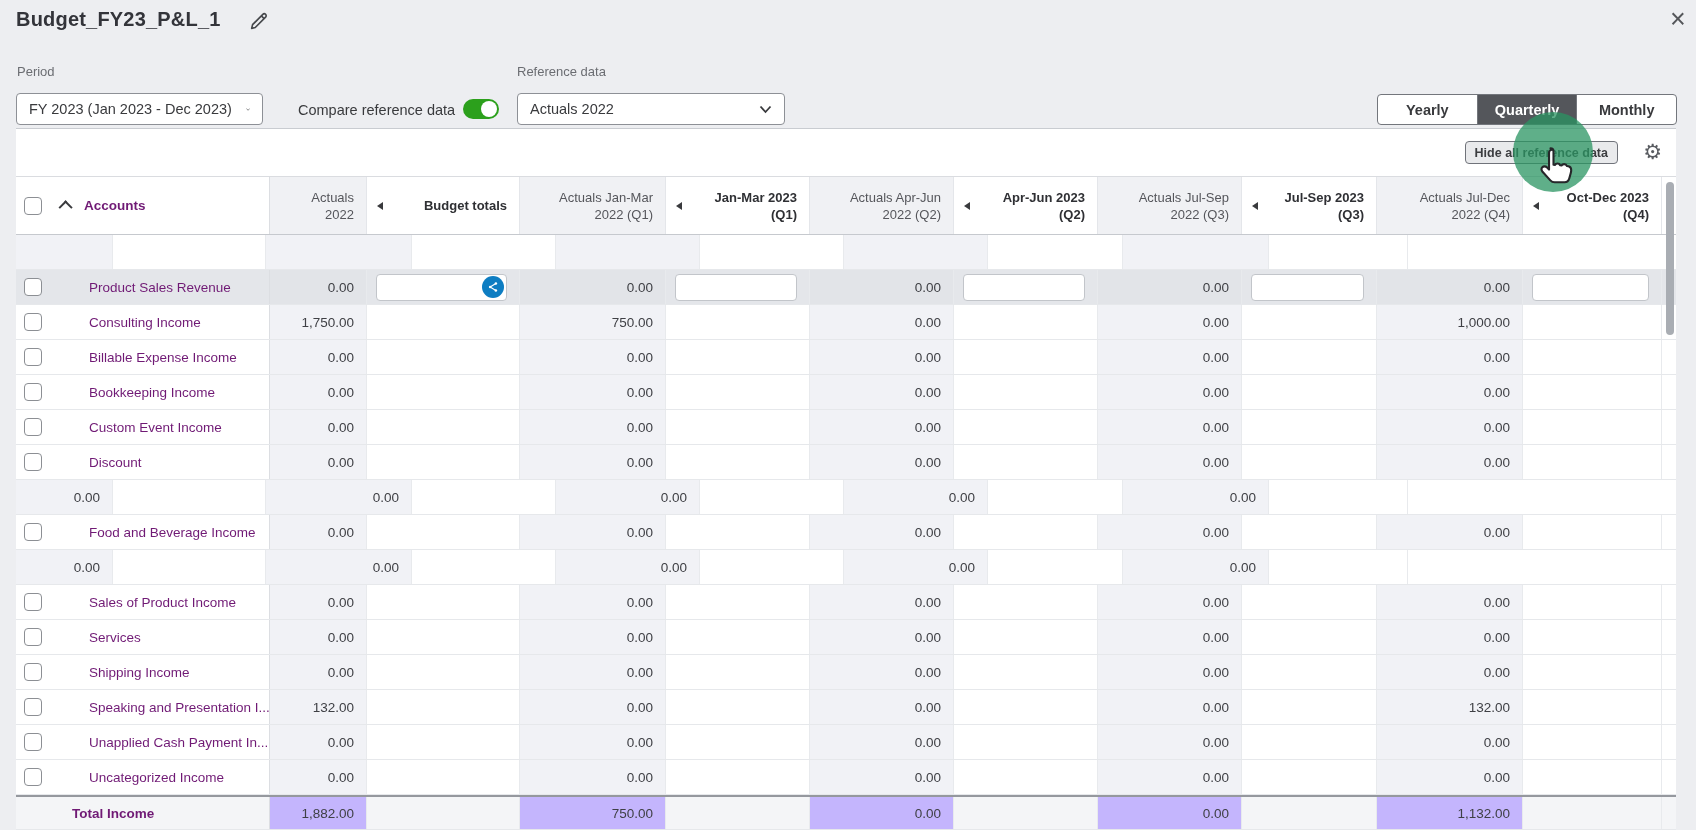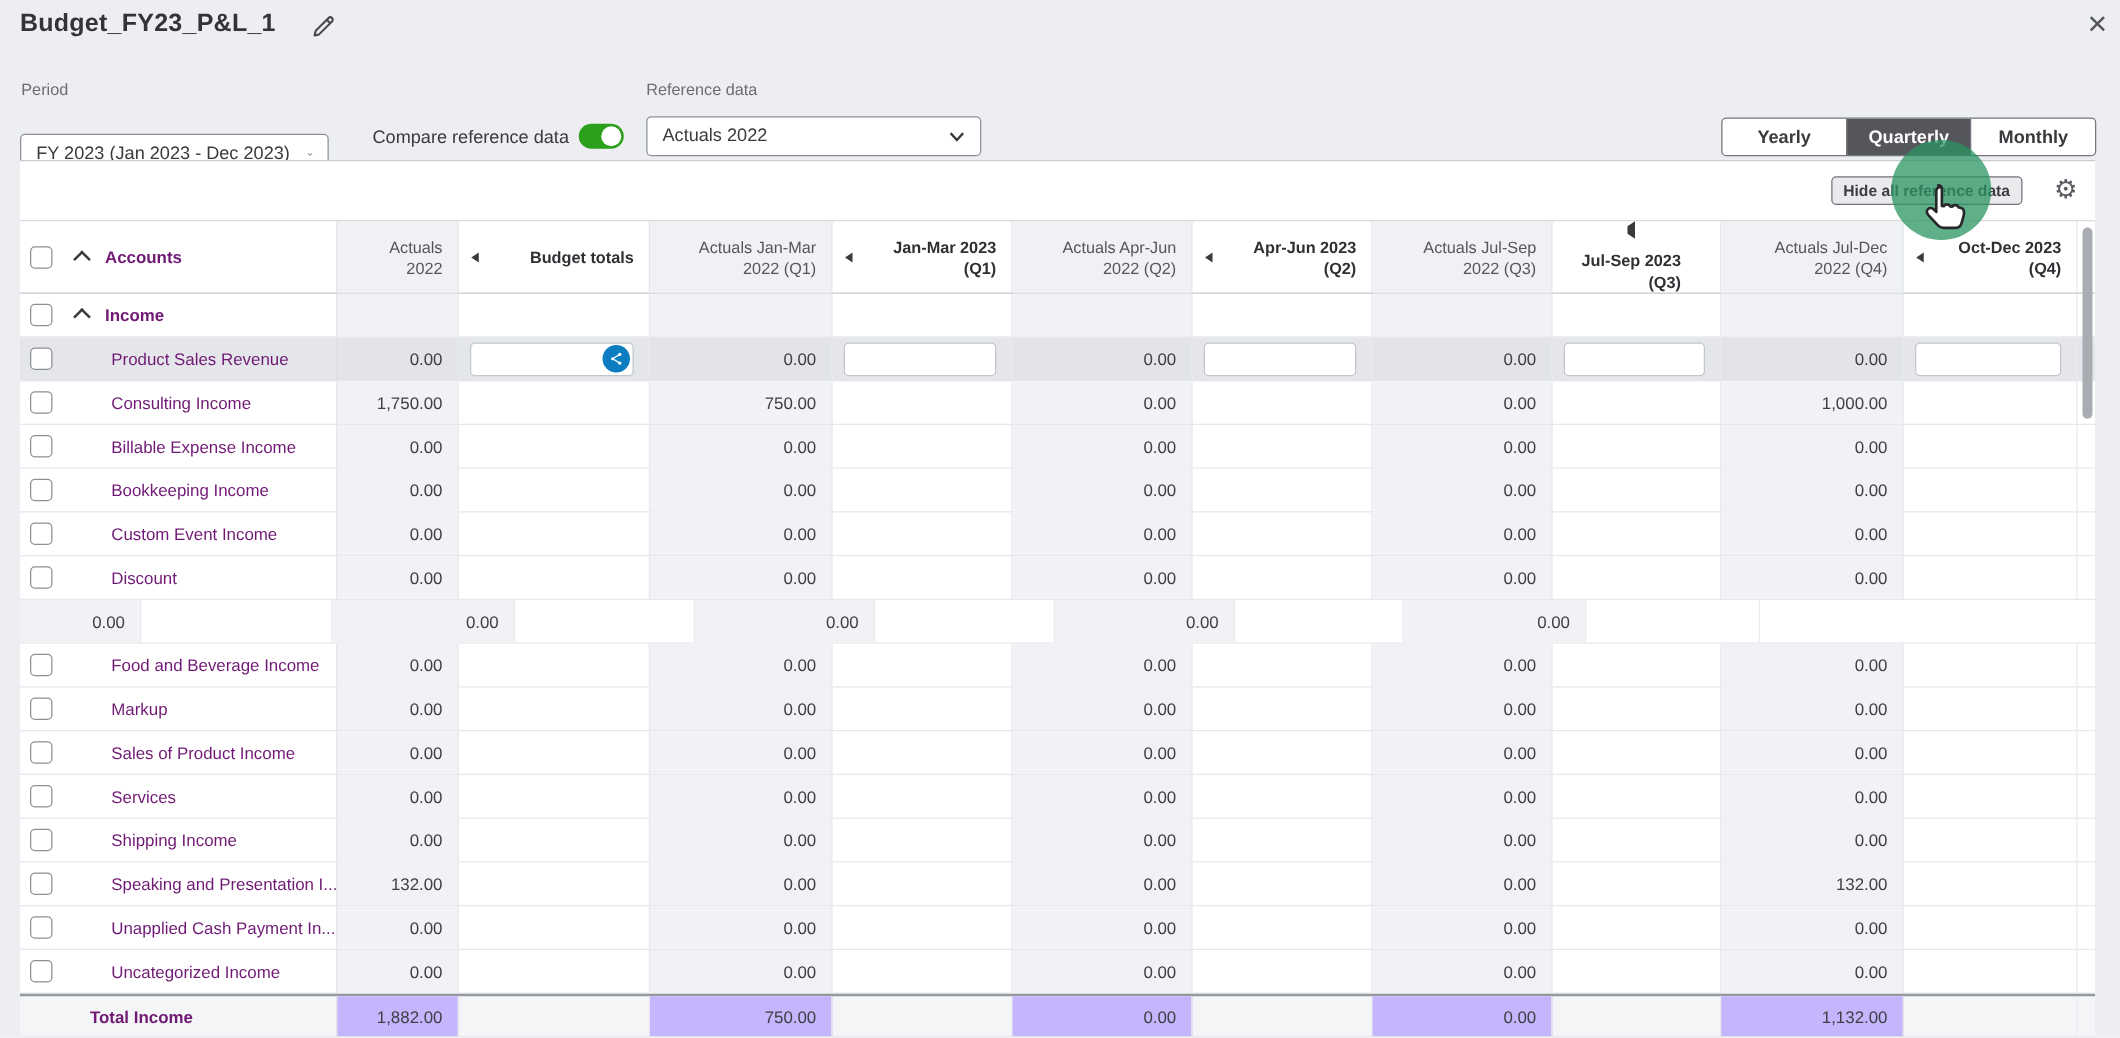--- a/index.html
+++ b/index.html
@@ -71,21 +71,21 @@
 <div class="page-title">Budget_FY23_P&amp;L_1</div>
 <span class="edit-pencil">
   <svg width="22" height="22" viewBox="0 0 24 24" fill="none" stroke="#45474b" stroke-width="1.8" stroke-linejoin="round">
     <path d="M4 20 l1-4 L16.2 4.8 a2.1 2.1 0 0 1 3 3 L7.9 19.1 l-3.9 0.9z"></path>
     <path d="M14.6 6.4 l3 3"></path>
   </svg>
 </span>
 <div class="close-x">×</div>
 
 <div class="field-label" style="left:17px;top:64px">Period</div>
-<div class="select" style="left:16px;top:107px;width:247px">
+<div class="select" style="left:16px;top:93px;width:247px">
   <span class="sel-text">FY 2023 (Jan 2023 - Dec 2023)</span>
   <svg width="13" height="9" viewBox="0 0 13 9">
       <polyline points="1.5,1.5 6.5,7 11.5,1.5" stroke="#393a3d" stroke-width="1.8" fill="none"></polyline>
     </svg>
 </div>
 
 <div class="toggle-label">Compare reference data</div>
 <div class="toggle">
     <span class="knob"></span>
   </div>
@@ -135,40 +135,33 @@
         <div class="hcell ref" style="width: 144px;">
           <div class="lines"><div>Actuals Apr-Jun</div><div>2022 (Q2)</div></div>
         </div>
         <div class="hcell bud" style="width: 144px;">
           <span class="tri-left"></span>
           <div class="lines"><div>Apr-Jun 2023</div><div>(Q2)</div></div>
         </div>
         <div class="hcell ref" style="width: 144px;">
           <div class="lines"><div>Actuals Jul-Sep</div><div>2022 (Q3)</div></div>
         </div>
-        <div class="hcell bud" style="width: 135px; flex-direction: column;">
+        <div class="hcell bud" style="width: 135px;">
           <span class="tri-left"></span>
           <div class="lines"><div>Jul-Sep 2023</div><div>(Q3)</div></div>
         </div>
         <div class="hcell ref" style="width: 146px;">
           <div class="lines"><div>Actuals Jul-Dec</div><div>2022 (Q4)</div></div>
         </div>
         <div class="hcell bud" style="width: 139px;">
           <span class="tri-left"></span>
           <div class="lines"><div>Oct-Dec 2023</div><div>(Q4)</div></div>
         </div>
       </div>
       <div class="row group">
-        <div class="acell" style="width: 254px;">
-          <span class="checkbox"></span>
-          <span style="flex: 0 0 20px;"></span>
-          <span class="chev-up"></span>
-          <span style="flex: 0 0 12px;"></span>
-          <span class="name bold">Income</span>
-        </div>
         <div class="cell ref" style="width: 97px;"></div>
         <div class="cell bud" style="width: 153px;"></div>
         <div class="cell ref" style="width: 146px;"></div>
         <div class="cell bud" style="width: 144px;"></div>
         <div class="cell ref" style="width: 144px;"></div>
         <div class="cell bud" style="width: 144px;"></div>
         <div class="cell ref" style="width: 144px;"></div>
         <div class="cell bud" style="width: 135px;"></div>
         <div class="cell ref" style="width: 146px;"></div>
         <div class="cell bud" style="width: 139px;"></div>
@@ -407,25 +400,20 @@
         <div class="cell ref" style="width: 144px;">
           <span>0.00</span>
         </div>
         <div class="cell bud" style="width: 135px;"></div>
         <div class="cell ref" style="width: 146px;">
           <span>0.00</span>
         </div>
         <div class="cell bud" style="width: 139px;"></div>
       </div>
       <div class="row">
-        <div class="acell" style="width: 254px;">
-          <span class="checkbox"></span>
-          <span style="flex: 0 0 47px;"></span>
-          <span class="name">Markup</span>
-        </div>
         <div class="cell ref" style="width: 97px;">
           <span>0.00</span>
         </div>
         <div class="cell bud" style="width: 153px;"></div>
         <div class="cell ref" style="width: 146px;">
           <span>0.00</span>
         </div>
         <div class="cell bud" style="width: 144px;"></div>
         <div class="cell ref" style="width: 144px;">
           <span>0.00</span>

